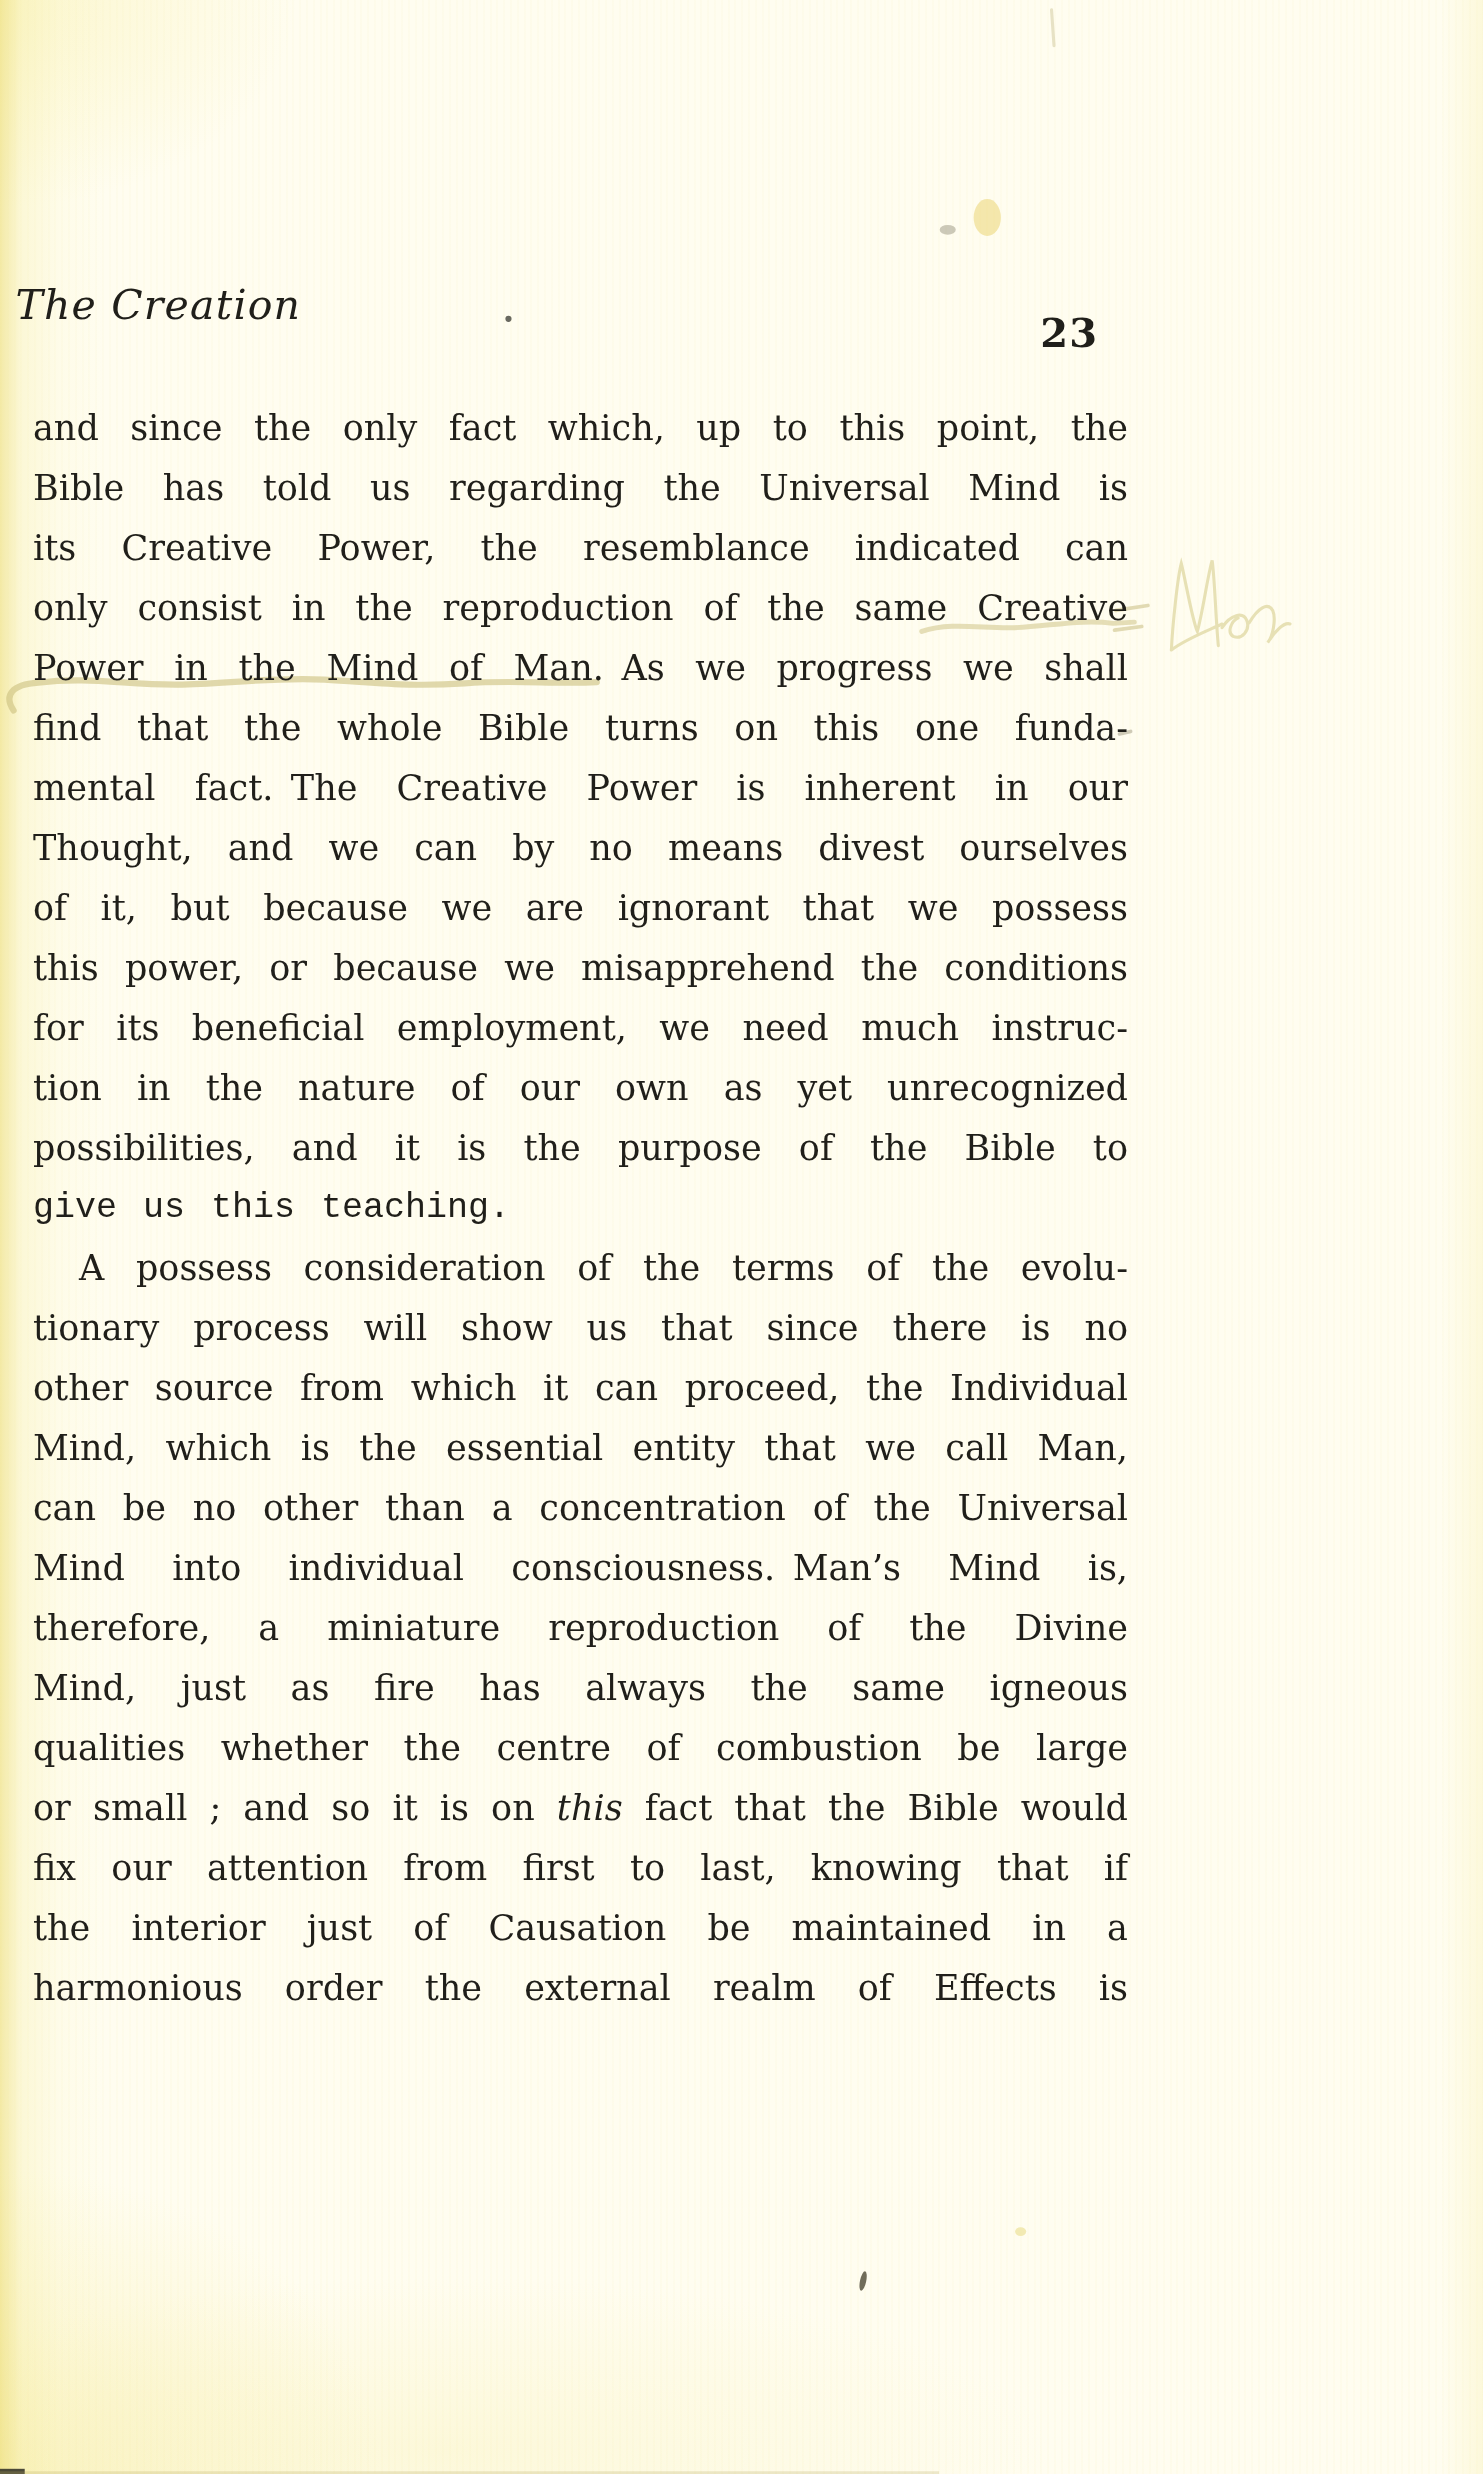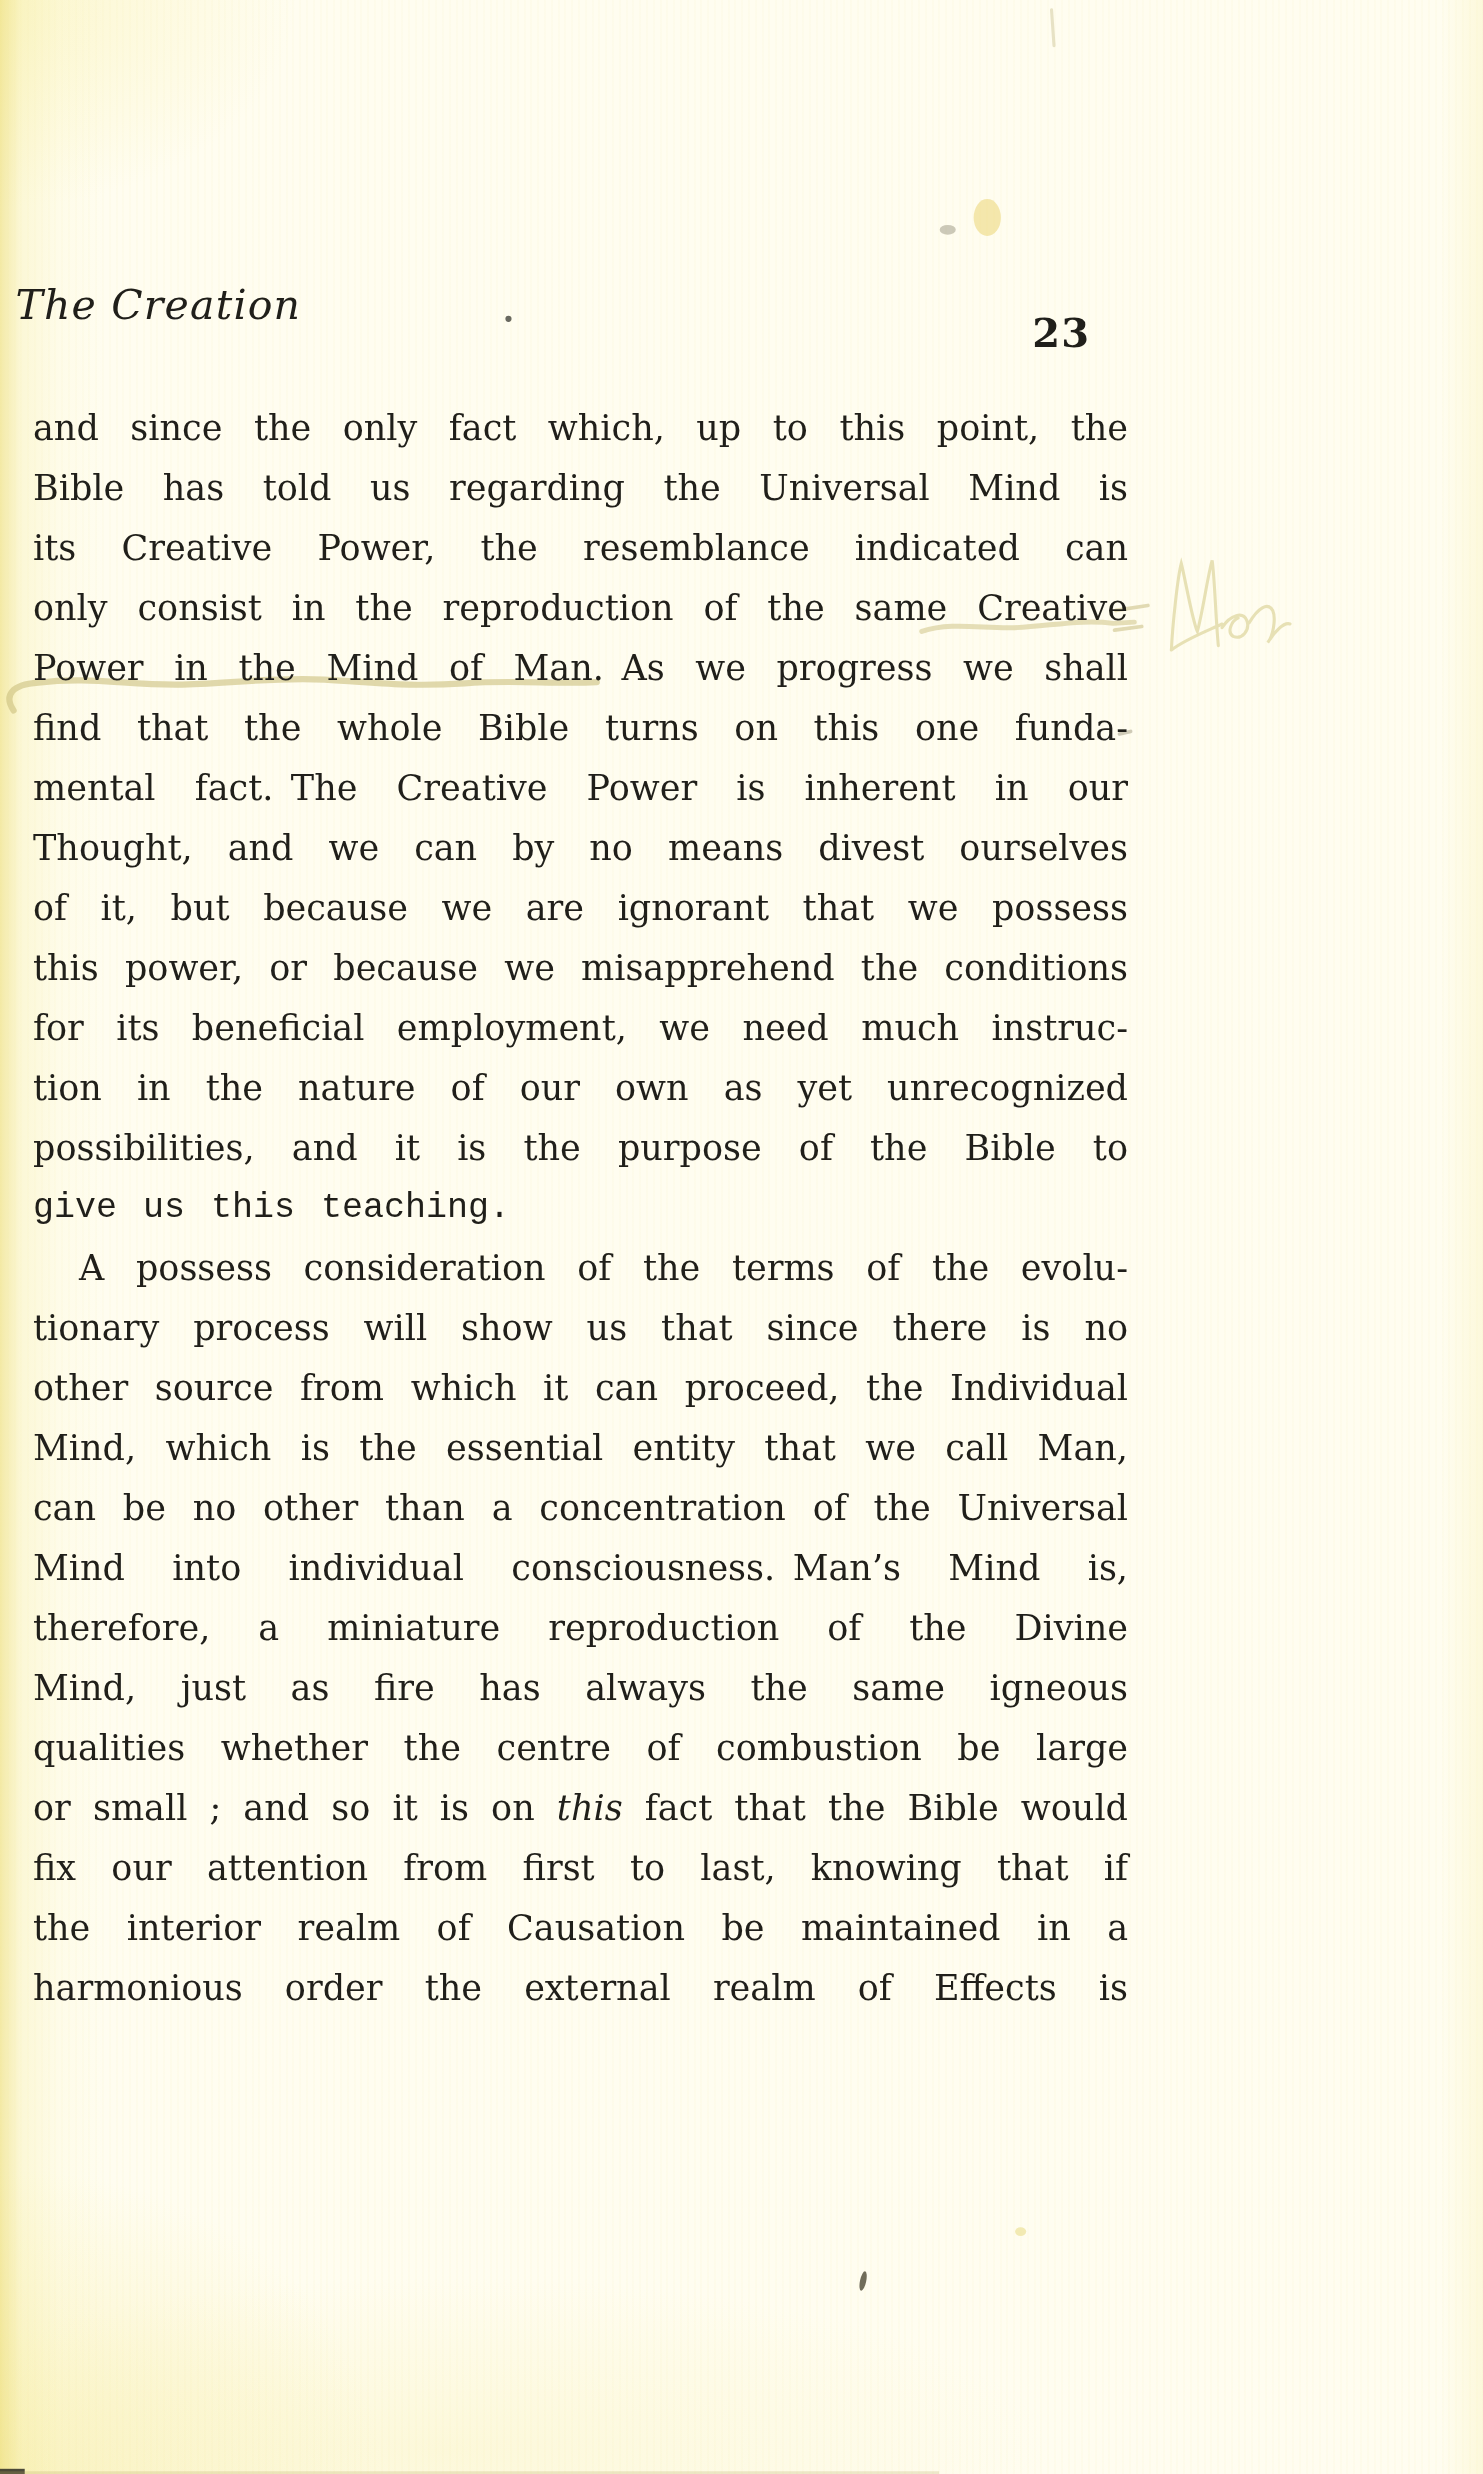--- a/index.html
+++ b/index.html
@@ -12,21 +12,21 @@
       linear-gradient(270deg, rgba(246,238,170,.30) 0px, rgba(255,253,240,0) 43px),
       radial-gradient(ellipse 618px 494px at 0% 100%, rgba(243,230,135,.45), rgba(255,253,240,0) 62%),
       radial-gradient(ellipse 494px 346px at 0% 0%, rgba(246,236,150,.38), rgba(255,253,240,0) 60%),
       radial-gradient(ellipse 865px 247px at 30% 99%, rgba(244,234,150,.25), rgba(255,253,240,0) 70%),
       repeating-linear-gradient(90deg, rgba(240,230,160,.07) 0 1.9px, rgba(255,255,250,0) 1.9px 6.8px);
     color:#201f1a;}
   .marks{position:absolute;left:0;top:0;width:1484px;height:2475px;pointer-events:none;}
   .running-header{position:absolute;top:279px;left:15.4px;width:1095px;height:117px;}
   .title{position:absolute;left:0;right:0;top:5px;text-align:left;
          font-style:italic;font-size:41px;line-height:43px;letter-spacing:1.2px;}
-  .pageno{position:absolute;right:20px;top:33px;font-size:40px;line-height:41px;
+  .pageno{position:absolute;right:12px;top:33px;font-size:40px;line-height:41px;
           font-weight:bold;letter-spacing:1.2px;}
   .text-block{position:absolute;top:398px;left:33px;width:1095px;font-size:35px;}
   .line{height:60px;line-height:60px;text-align:justify;text-align-last:justify;
         word-spacing:5px;white-space:normal;}
   .line.short{text-align-last:left;font-family:Liberation Mono, monospace;}
   .line.indent{padding-left:46px;}
   .it{font-style:italic;}
 </style>
 </head>
 <body>
@@ -98,18 +98,18 @@
       <div class="line"><span>tionary process will show us that since there is no</span></div>
       <div class="line"><span>other source from which it can proceed, the Individual</span></div>
       <div class="line"><span>Mind, which is the essential entity that we call Man,</span></div>
       <div class="line"><span>can be no other than a concentration of the Universal</span></div>
       <div class="line"><span>Mind into individual consciousness. Man’s Mind is,</span></div>
       <div class="line"><span>therefore, a miniature reproduction of the Divine</span></div>
       <div class="line"><span>Mind, just as fire has always the same igneous</span></div>
       <div class="line"><span>qualities whether the centre of combustion be large</span></div>
       <div class="line"><span>or small ; and so it is on </span><span class="it">this</span><span> fact that the Bible would</span></div>
       <div class="line"><span>fix our attention from first to last, knowing that if</span></div>
-      <div class="line"><span>the interior realm of Causation be maintained in a</span></div>
+      <div class="line"><span>the interior just of Causation be maintained in a</span></div>
       <div class="line"><span>harmonious order the external realm of Effects is</span></div>
     </main>
 
 </div>
 
 
 </body></html>

